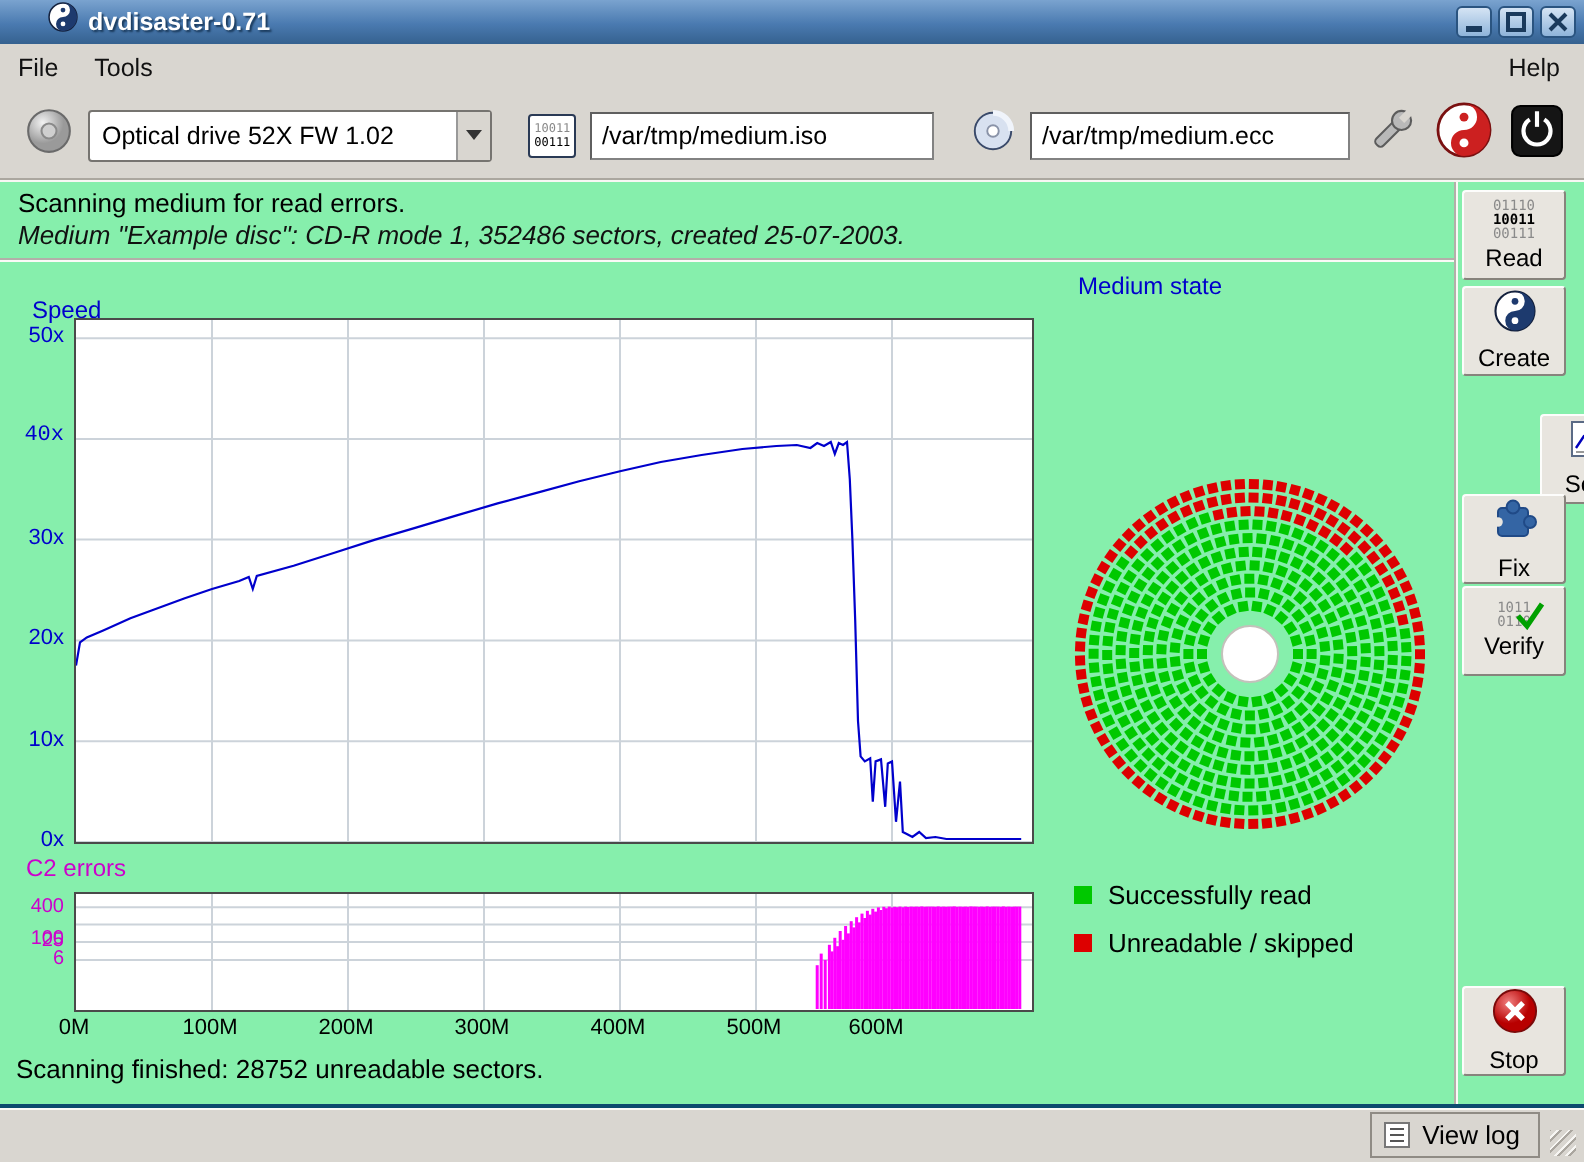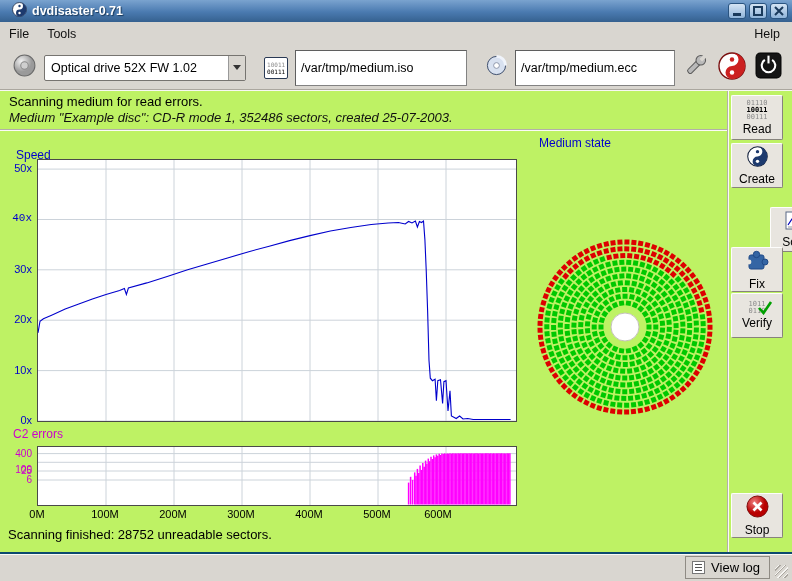--- a/index.html
+++ b/index.html
@@ -1,54 +1,54 @@
 <!DOCTYPE html>
 <html><head>
 <meta charset="utf-8">
 <style>
   * { margin:0; padding:0; box-sizing:border-box; }
   html,body { background:#555; }
   body { font-family:"Liberation Sans", sans-serif; }
   .window { position:relative; width:792px; height:581px; background:#d9d6d0; overflow:hidden; }
 
   
-  .titlebar { height:22px; display:flex; align-items:center; padding:0 4px 0 12px; gap:5px;
+  .titlebar { height:22px; display:flex; align-items:center; padding:0 4px 0 24px; gap:5px;
     background:linear-gradient(180deg,#7aa3cf 0%,#4a7ab0 55%,#35618f 100%); }
   .titlebar .title { color:#fff; font-weight:bold; font-size:12.5px; text-shadow:1px 1px 1px #1a3a5c; flex:1; }
   .winbtns { display:flex; gap:3px; }
   .winbtn { width:18px; height:16px; border:1px solid #2a5480; border-radius:3px;
     background:linear-gradient(180deg,#d5e4f4,#8fb4da); display:flex; align-items:center; justify-content:center; }
 
   
   .menubar { height:24px; background:#d9d6d0; display:flex; align-items:center; font-size:12.5px; color:#111; }
   .menu-item { padding:4px 9px; cursor:default; }
   .menu-right { margin-left:auto; padding:4px 12px; }
 
   
   .toolbar { height:43px; background:#d9d6d0; display:flex; align-items:center; padding:0 10px 0 12px; gap:7px; }
   .tool-sep { height:2px; background:#aba79f; border-bottom:1px solid #f8f7f4; }
   .combo { width:205px; height:26px; background:#fff; border:1px solid #767470; border-radius:2px;
     display:flex; align-items:center; font-size:12.5px; }
   .combo-text { flex:1; padding:0 6px; white-space:nowrap; overflow:hidden; }
   .combo-arrow-box { width:17px; align-self:stretch; background:#d9d6d0; border-left:1px solid #999;
     display:flex; align-items:center; justify-content:center; }
   .tri-down { width:0; height:0; border-left:4px solid transparent; border-right:4px solid transparent; border-top:5px solid #333; }
-  .entry { height:36px; background:#fff; border:1px solid #828282; border-top-color:#5f5f5f; border-left-color:#5f5f5f;
+  .entry { height:24px; background:#fff; border:1px solid #828282; border-top-color:#5f5f5f; border-left-color:#5f5f5f;
     font-family:"Liberation Sans",sans-serif; font-size:12.5px; padding:2px 5px; color:#000; }
   .entry-iso { width:172px; }
   .entry-ecc { width:160px; }
   .chip-icon { width:24px; height:22px; background:#fff; border:1px solid #2a3a55; border-radius:2px;
     display:flex; flex-direction:column; align-items:center; justify-content:center;
     font-family:"DejaVu Sans Mono",monospace; font-size:6px; line-height:7px; }
   .chip-icon .dim { color:#8a8a8a; }
   .ml14 { margin-left:11px; }
   .tool-right { margin-left:auto; display:flex; align-items:center; gap:9px; }
 
   
-  .content { position:relative; height:461px; background:#bef264; }
+  .content { position:relative; height:461px; background:#86efac; }
   .hdr-line1 { position:absolute; left:9px; top:3px; font-size:13px; color:#000; }
   .hdr-line2 { position:absolute; left:9px; top:19px; font-size:13px; font-style:italic; color:#111; }
   .hdr-groove { position:absolute; left:0; top:38px; width:727px; height:2px; border-top:1px solid #b3afa9; border-bottom:1px solid #fbfaf7; }
   .vsep { position:absolute; left:727px; top:0; bottom:0; width:2px; border-left:1px solid #b3afa9; border-right:1px solid #fbfaf7; }
 
   .chart-label { position:absolute; font-size:12px; }
   .speed-label { left:16px; top:45px; color:#0000cc;margin-top:12px; }
   .medium-label { left:539px; top:45px; color:#0000cc; }
   .c2-label { left:13px; top:336px; color:#cc00cc; }
 
@@ -825,20 +825,30 @@
           <rect x="-2.5" y="-2.5" width="5" height="5" fill="#dd0000" transform="rotate(88.9) translate(85.0,0)"></rect>
           <rect x="-2.5" y="-2.5" width="5" height="5" fill="#dd0000" transform="rotate(93.6) translate(85.0,0)"></rect>
           <rect x="-2.5" y="-2.5" width="5" height="5" fill="#dd0000" transform="rotate(98.3) translate(85.0,0)"></rect>
           <rect x="-2.5" y="-2.5" width="5" height="5" fill="#dd0000" transform="rotate(103.0) translate(85.0,0)"></rect>
           <rect x="-2.5" y="-2.5" width="5" height="5" fill="#dd0000" transform="rotate(107.6) translate(85.0,0)"></rect>
           <rect x="-2.5" y="-2.5" width="5" height="5" fill="#dd0000" transform="rotate(112.3) translate(85.0,0)"></rect>
           <circle cx="0" cy="0" r="14" fill="#ffffff" stroke="#c4c1bb"></circle>
         </svg>
     </div>
 
+    <div class="legend">
+      <div class="legend-row">
+        <span class="swatch" id="legend-swatch-read" style="background: rgb(0, 200, 0);"></span>
+        <span>Successfully read</span>
+      </div>
+      <div class="legend-row">
+        <span class="swatch" id="legend-swatch-unreadable" style="background: rgb(221, 0, 0);"></span>
+        <span>Unreadable / skipped</span>
+      </div>
+    </div>
 
     <div class="scan-status">Scanning finished: 28752 unreadable sectors.</div>
 
     <div class="side-btn" style="top:4px;">
       <span class="bits">
         <span>01110</span><br>
         <span class="bold">10011</span><br>
         <span>00111</span>
       </span>
       <span class="side-label">Read</span>

